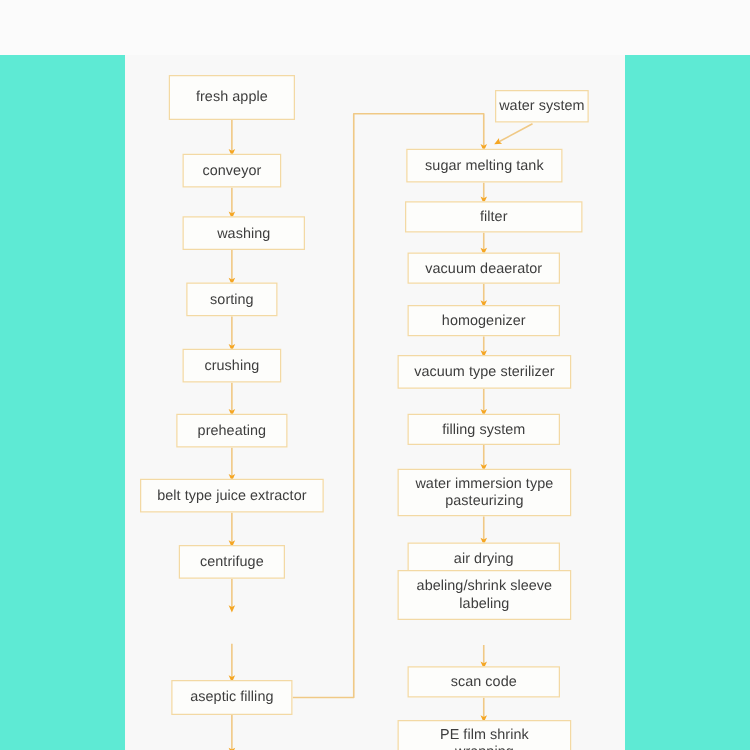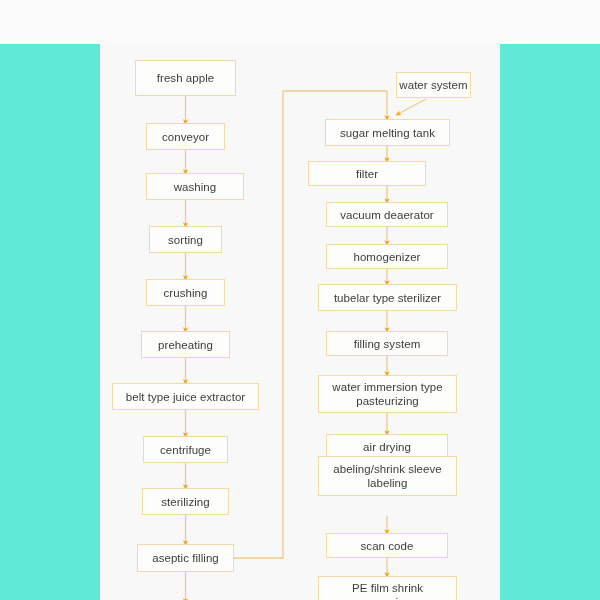--- a/index.html
+++ b/index.html
@@ -93,30 +93,29 @@
   </svg>
 
   <div class="node-box" style="left:135px; top:16px; width:101px; height:36px;">fresh apple</div>
   <div class="node-box" style="left:146px; top:79px; width:79px; height:27px;">conveyor</div>
   <div class="node-box" style="left:146px; top:129px; width:98px; height:27px;">washing</div>
   <div class="node-box" style="left:149px; top:182px; width:73px; height:27px;">sorting</div>
   <div class="node-box" style="left:146px; top:235px; width:79px; height:27px;">crushing</div>
   <div class="node-box" style="left:141px; top:287px; width:89px; height:27px;">preheating</div>
   <div class="node-box" style="left:112px; top:339px; width:147px; height:27px;">belt type juice extractor</div>
   <div class="node-box" style="left:143px; top:392px; width:85px; height:27px;">centrifuge</div>
-  <div class="node-box" style="left:142px; top:444px; width:87px; height:27px;">sterilizing</div>
   <div class="node-box" style="left:137px; top:500px; width:97px; height:28px;">aseptic filling</div>
   <div class="node-box" style="left:147px; top:558px; width:77px; height:27px;">storage</div>
 
   <div class="node-box" style="left:396px; top:28px; width:75px; height:26px;">water system</div>
   <div class="node-box" style="left:325px; top:75px; width:125px; height:27px;">sugar melting tank</div>
-  <div class="node-box" style="left:308px; top:117px; width:118px; height:25px;">filter</div>
+  <div class="node-box" style="left:324px; top:117px; width:142px; height:25px;">filter</div>
   <div class="node-box" style="left:326px; top:158px; width:122px; height:25px;">vacuum deaerator</div>
   <div class="node-box" style="left:326px; top:200px; width:122px; height:25px;">homogenizer</div>
-  <div class="node-box" style="left:318px; top:240px; width:139px; height:27px;">tubelar type sterilizer</div>
+  <div class="node-box" style="left:318px; top:240px; width:139px; height:27px;">vacuum type sterilizer</div>
   <div class="node-box" style="left:326px; top:287px; width:122px; height:25px;">filling system</div>
   <div class="node-box" style="left:318px; top:331px; width:139px; height:38px;">water immersion type
 pasteurizing</div>
   <div class="node-box" style="left:326px; top:390px; width:122px; height:25px;text-align:center;">air drying</div>
   <div class="node-box" style="left:318px; top:412px; width:139px; height:40px;">abeling/shrink sleeve
 labeling</div>
   <div class="node-box" style="left:326px; top:489px; width:122px; height:25px;">scan code</div>
   <div class="node-box" style="left:318px; top:532px; width:139px; height:38px;">PE film shrink
 wrapping</div>
 

